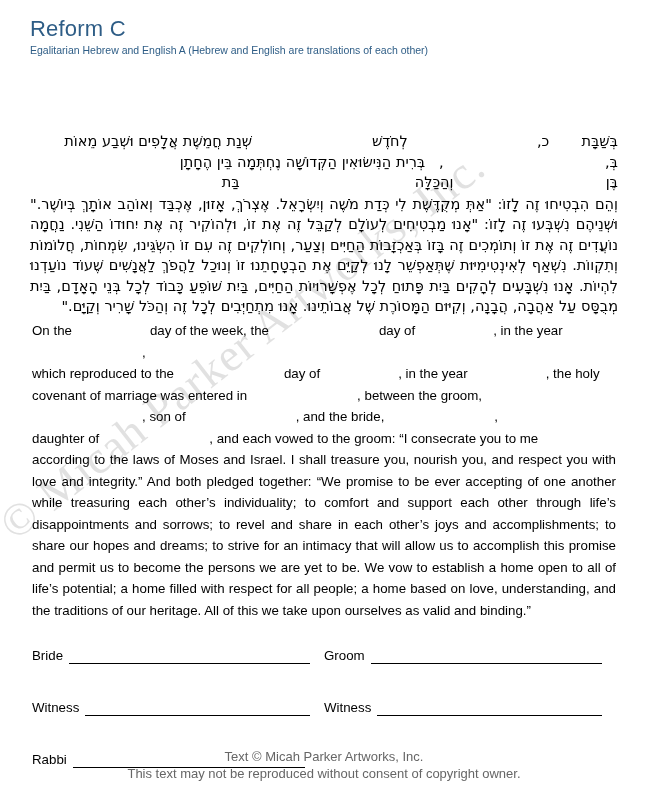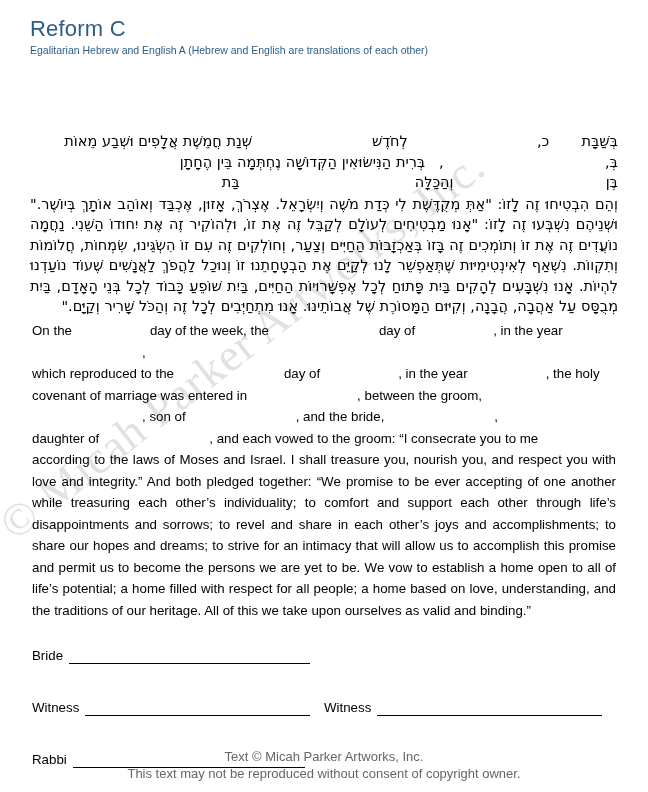--- a/index.html
+++ b/index.html
@@ -188,20 +188,24 @@
 
     <div class="eng-para">according to the laws of Moses and Israel. I shall treasure you, nourish you, and respect you with love and integrity.” And both pledged together: “We promise to be ever accepting of one another while treasuring each other’s individuality; to comfort and support each other through life’s disappointments and sorrows; to revel and share in each other’s joys and accomplishments; to share our hopes and dreams; to strive for an intimacy that will allow us to accomplish this promise and permit us to become the persons we are yet to be. We vow to establish a home open to all of life’s potential; a home filled with respect for all people; a home based on love, understanding, and the traditions of our heritage. All of this we take upon ourselves as valid and binding.”</div>
   </div>
 
   <div class="signatures">
     <div class="sig-row">
       <div class="sig-cell">
         <span class="sig-label">Bride</span>
         <span class="sig-line"></span>
       </div>
+      <div class="sig-cell">
+        <span class="sig-label">Groom</span>
+        <span class="sig-line"></span>
+      </div>
     </div>
     <div class="sig-row">
       <div class="sig-cell">
         <span class="sig-label">Witness</span>
         <span class="sig-line"></span>
       </div>
       <div class="sig-cell">
         <span class="sig-label">Witness</span>
         <span class="sig-line"></span>
       </div>

